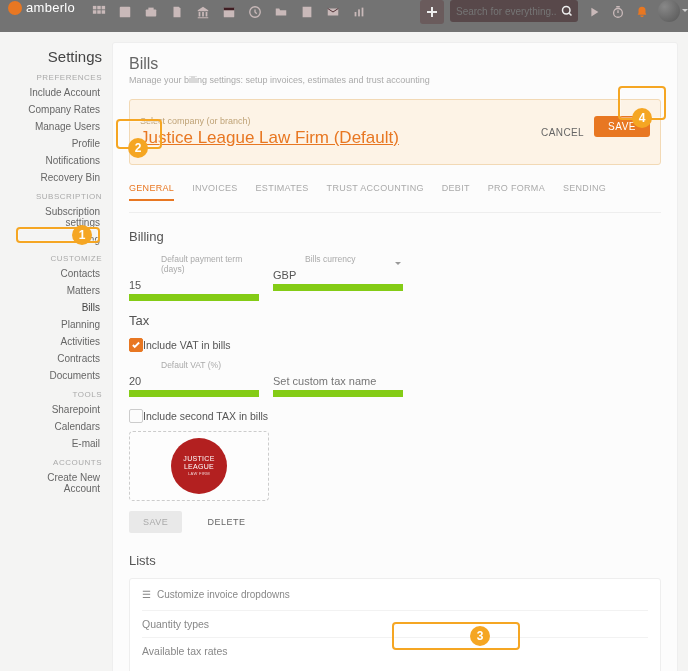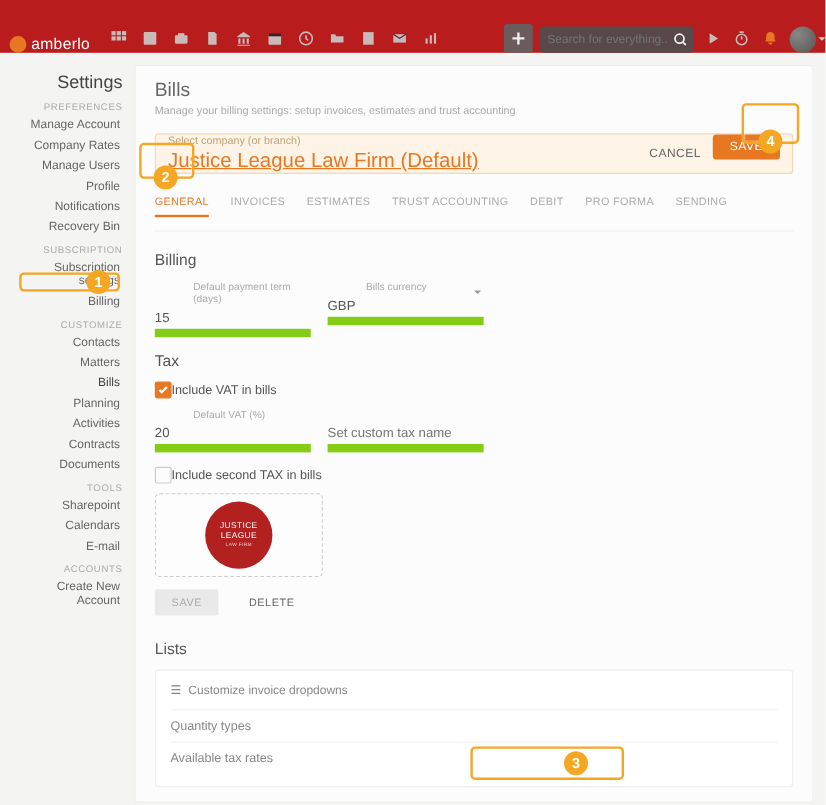--- a/index.html
+++ b/index.html
@@ -1,19 +1,19 @@
 <!DOCTYPE html>
 <html><head>
 <meta charset="utf-8">
 <style>
   * { box-sizing: border-box; margin: 0; padding: 0; }
   body { font-family: Arial, Helvetica, sans-serif; background: #f4f4f3; font-size: 11px; color: #555; width: 688px; height: 671px; overflow: hidden; }
   
   
-  .topbar { height: 44px; background: #b91c1c; display: flex; align-items: flex-end; padding: 0 8px; color: #ddd; }
+  .topbar { height: 32px; background: #737373; display: flex; align-items: flex-start; padding: 0 8px; color: #ddd; }
   .brand { display: flex; align-items: center; gap: 4px; margin-right: 12px; }
   .brand-dot { width: 14px; height: 14px; border-radius: 50%; background: #e87722; position: relative; }
   .brand-text { color: #fff; font-size: 13px; font-weight: 500; letter-spacing: .3px; }
   .nav-icons { display: flex; gap: 2px; }
   .nav-ico { width: 24px; height: 24px; display: grid; place-items: center; color: #c9b9b9; cursor: pointer; border-radius: 3px; }
   .nav-ico svg { width: 14px; height: 14px; }
   .spacer { flex: 1; }
   .plus-btn { width: 24px; height: 24px; background: #6a5b5c; border-radius: 3px; display: grid; place-items: center; color: #eee; margin-right: 6px; cursor: pointer; }
   .search-wrap { background: #58484a; border-radius: 3px; height: 22px; display: flex; align-items: center; padding: 0 0 0 6px; margin-right: 4px; }
   .search-wrap input { background: transparent; border: none; outline: none; color: #ddd; font-size: 10px; width: 100px; }
@@ -26,21 +26,21 @@
   .sidebar { width: 92px; background: #f4f4f3; padding-top: 2px; text-align: right; }
   .sidebar h2 { font-size: 15px; color: #444; font-weight: 400; margin: 4px 0 8px 2px; }
   .side-group-label { color: #aaa; font-size: 8px; letter-spacing: .5px; margin: 6px 0 2px 2px; }
   .side-item { font-size: 10px; color: #666; padding: 3px 2px; cursor: pointer; border-radius: 2px; }
   .side-item.active { color: #444; }
 
   .main { flex: 1; background: #fcfcfc; border: 1px solid #eee; border-radius: 3px; padding: 12px 16px; overflow-y: auto; max-height: 640px; }
   .main h1 { font-size: 16px; font-weight: 400; color: #666; }
   .main .sub { font-size: 9px; color: #aaa; margin: 2px 0 14px; }
 
-  .company-bar { background: #fdf3e6; border: 1px solid #f2d9b5; border-radius: 3px; padding: 0 10px; display: flex; align-items: flex-start; margin-bottom: 12px; }
+  .company-bar { background: #fdf3e6; border: 1px solid #f2d9b5; border-radius: 3px; padding: 16px 10px; display: flex; align-items: flex-start; margin-bottom: 12px; }
   .company-bar .left { flex: 1; }
   .company-bar .lbl { font-size: 9px; color: #bfa377; }
   .company-bar .val { color: #e87722; font-size: 17px; margin-top: 2px; text-decoration: underline; }
   .cancel { font-size: 10px; color: #666; margin-right: 10px; align-self: center; cursor: pointer; letter-spacing: .4px; }
   .save-btn { background: #e87722; color: #fff; border: none; border-radius: 3px; padding: 5px 14px; font-size: 10px; letter-spacing: .5px; cursor: pointer; align-self: flex-start; }
 
   .tabs { display: flex; gap: 18px; border-bottom: 1px solid #eee; padding-bottom: 12px; margin-bottom: 16px; }
   .tab { font-size: 9px; color: #aaa; padding: 6px 0; cursor: pointer; letter-spacing: .3px; }
   .tab.active { color: #e87722; border-bottom: 2px solid #e87722; margin-bottom: -1px; }
 
@@ -190,21 +190,21 @@
     </span>
   <div class="avatar"></div>
 </div>
 
 <div class="page">
 
   <div class="sidebar">
     <h2>Settings</h2>
 
     <div class="side-group-label">PREFERENCES</div>
-    <div class="side-item">Manage Account</div>
+    <div class="side-item">Include Account</div>
     <div class="side-item">Company Rates</div>
     <div class="side-item">Manage Users</div>
     <div class="side-item">Profile</div>
     <div class="side-item">Notifications</div>
     <div class="side-item">Recovery Bin</div>
 
     <div class="side-group-label">SUBSCRIPTION</div>
     <div class="side-item">Subscription settings</div>
     <div class="side-item">Billing</div>
 

